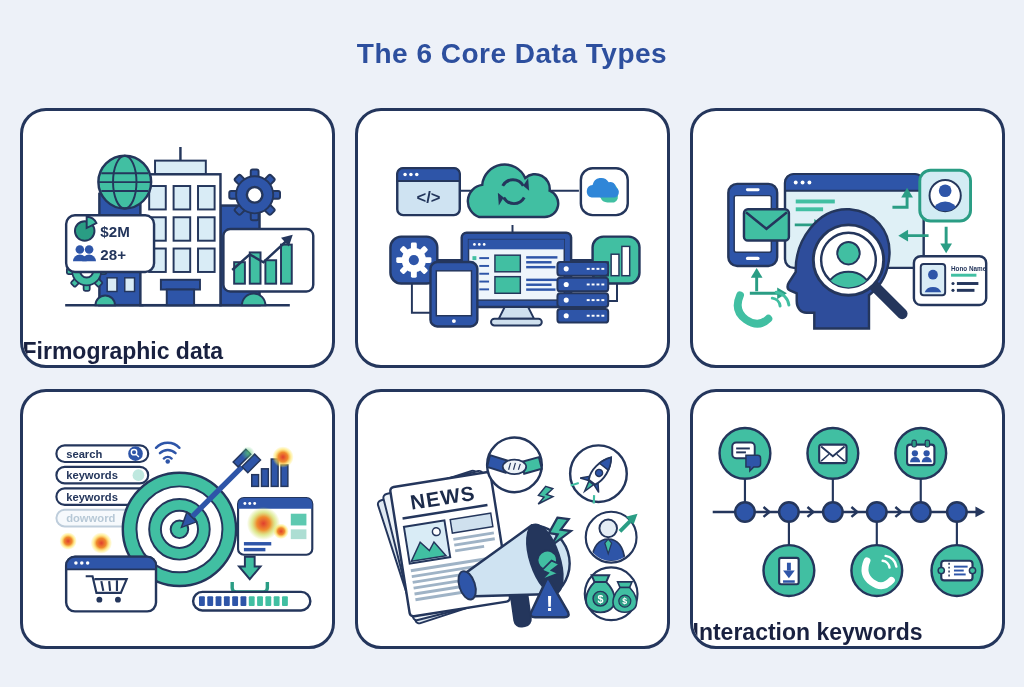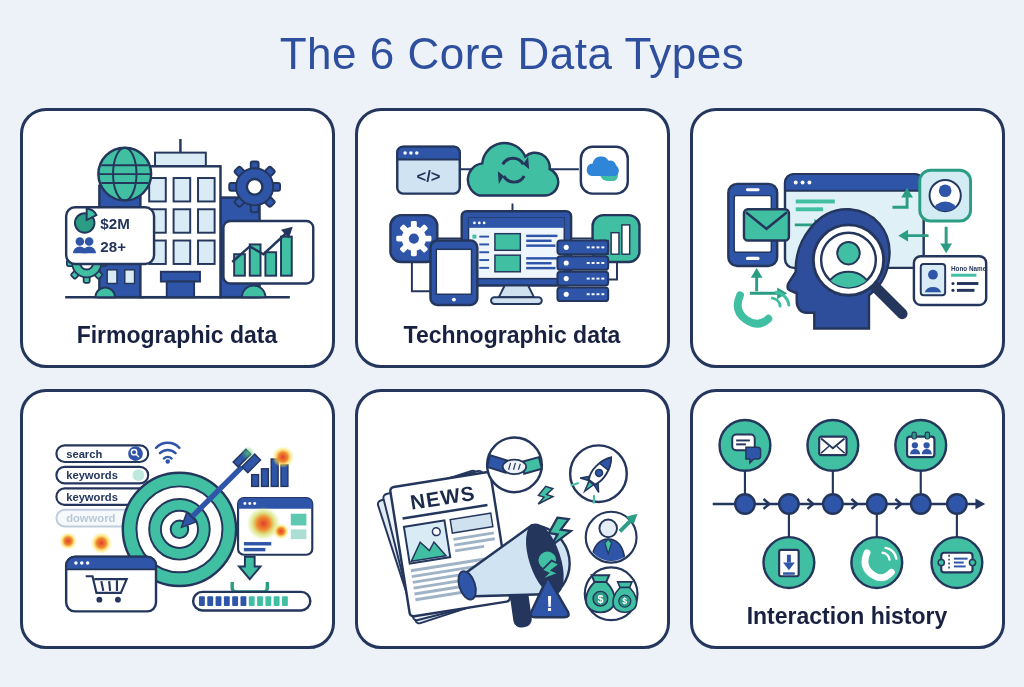--- a/index.html
+++ b/index.html
@@ -1,22 +1,22 @@
 <!DOCTYPE html>
 <html><head>
 <meta charset="utf-8">
 <style>
   html,body{margin:0;padding:0}
   body{width:1024px;height:687px;background:#edf1f8;font-family:"Liberation Sans",sans-serif;overflow:hidden}
-  .title{height:108px;display:flex;align-items:center;justify-content:center;font-size:44px;font-weight:400;color:#2d4f9e;letter-spacing:.5px}
+  .title{height:108px;display:flex;align-items:center;justify-content:center;font-size:28px;font-weight:700;color:#2d4f9e;letter-spacing:.5px}
   .grid{display:grid;grid-template-columns:repeat(3,315px);grid-template-rows:repeat(2,260px);gap:21px 20px;justify-content:center}
   .card{background:#fff;border:3px solid #24365c;border-radius:26px;display:flex;flex-direction:column;overflow:hidden;box-sizing:border-box}
   .illus{flex:1;padding:8px 8px 0;display:flex;align-items:center;justify-content:center;min-height:0}
   .illus svg{width:100%;height:100%}
-  .caption{text-align:center;font-size:23px;font-weight:800;color:#192140;padding-bottom:16px}
+  .caption{text-align:left;font-size:23px;font-weight:800;color:#192140;}
   text{font-family:"Liberation Sans",sans-serif}
 </style>
 </head>
 <body>
 
 <div class="title">The 6 Core Data Types</div>
 
 <div class="grid">
 
   <div class="card">
@@ -236,21 +236,20 @@
               <rect x="236" y="156" width="3" height="2"></rect>
               <rect x="241" y="156" width="3" height="2"></rect>
             <rect x="226" y="172" width="3" height="2"></rect>
               <rect x="231" y="172" width="3" height="2"></rect>
               <rect x="236" y="172" width="3" height="2"></rect>
               <rect x="241" y="172" width="3" height="2"></rect>
           </g>
         </g>
       </svg>
     </div>
-    <div class="caption">Technographic data</div>
   </div>
 
   <div class="card">
     <div class="illus">
       <svg viewBox="0 0 300 195">
         <defs>
           <clipPath id="c3-mag">
               <circle cx="151" cy="116" r="28"></circle>
             </clipPath>
           <clipPath id="c3-av">
@@ -627,16 +626,16 @@
           <rect x="246" y="150" width="32" height="20" rx="3" fill="#ffffff" stroke="#24365c" stroke-width="2.2"></rect>
           <circle cx="246" cy="160" r="3.2" fill="#41bfa2" stroke="#24365c" stroke-width="1.5"></circle>
           <circle cx="278" cy="160" r="3.2" fill="#41bfa2" stroke="#24365c" stroke-width="1.5"></circle>
           <line x1="254" y1="152" x2="254" y2="168" stroke="#24365c" stroke-width="1.5" stroke-dasharray="2,2"></line>
           <rect x="259" y="155" width="14" height="2" fill="#2e55a8"></rect>
           <rect x="259" y="159" width="10" height="2" fill="#2e55a8"></rect>
           <rect x="259" y="163" width="12" height="2" fill="#2e55a8"></rect>
         </g>
       </svg>
     </div>
-    <div class="caption">Interaction history</div>
+    <div class="caption">Interaction keywords</div>
   </div>
 
 </div>
 
 </body></html>

